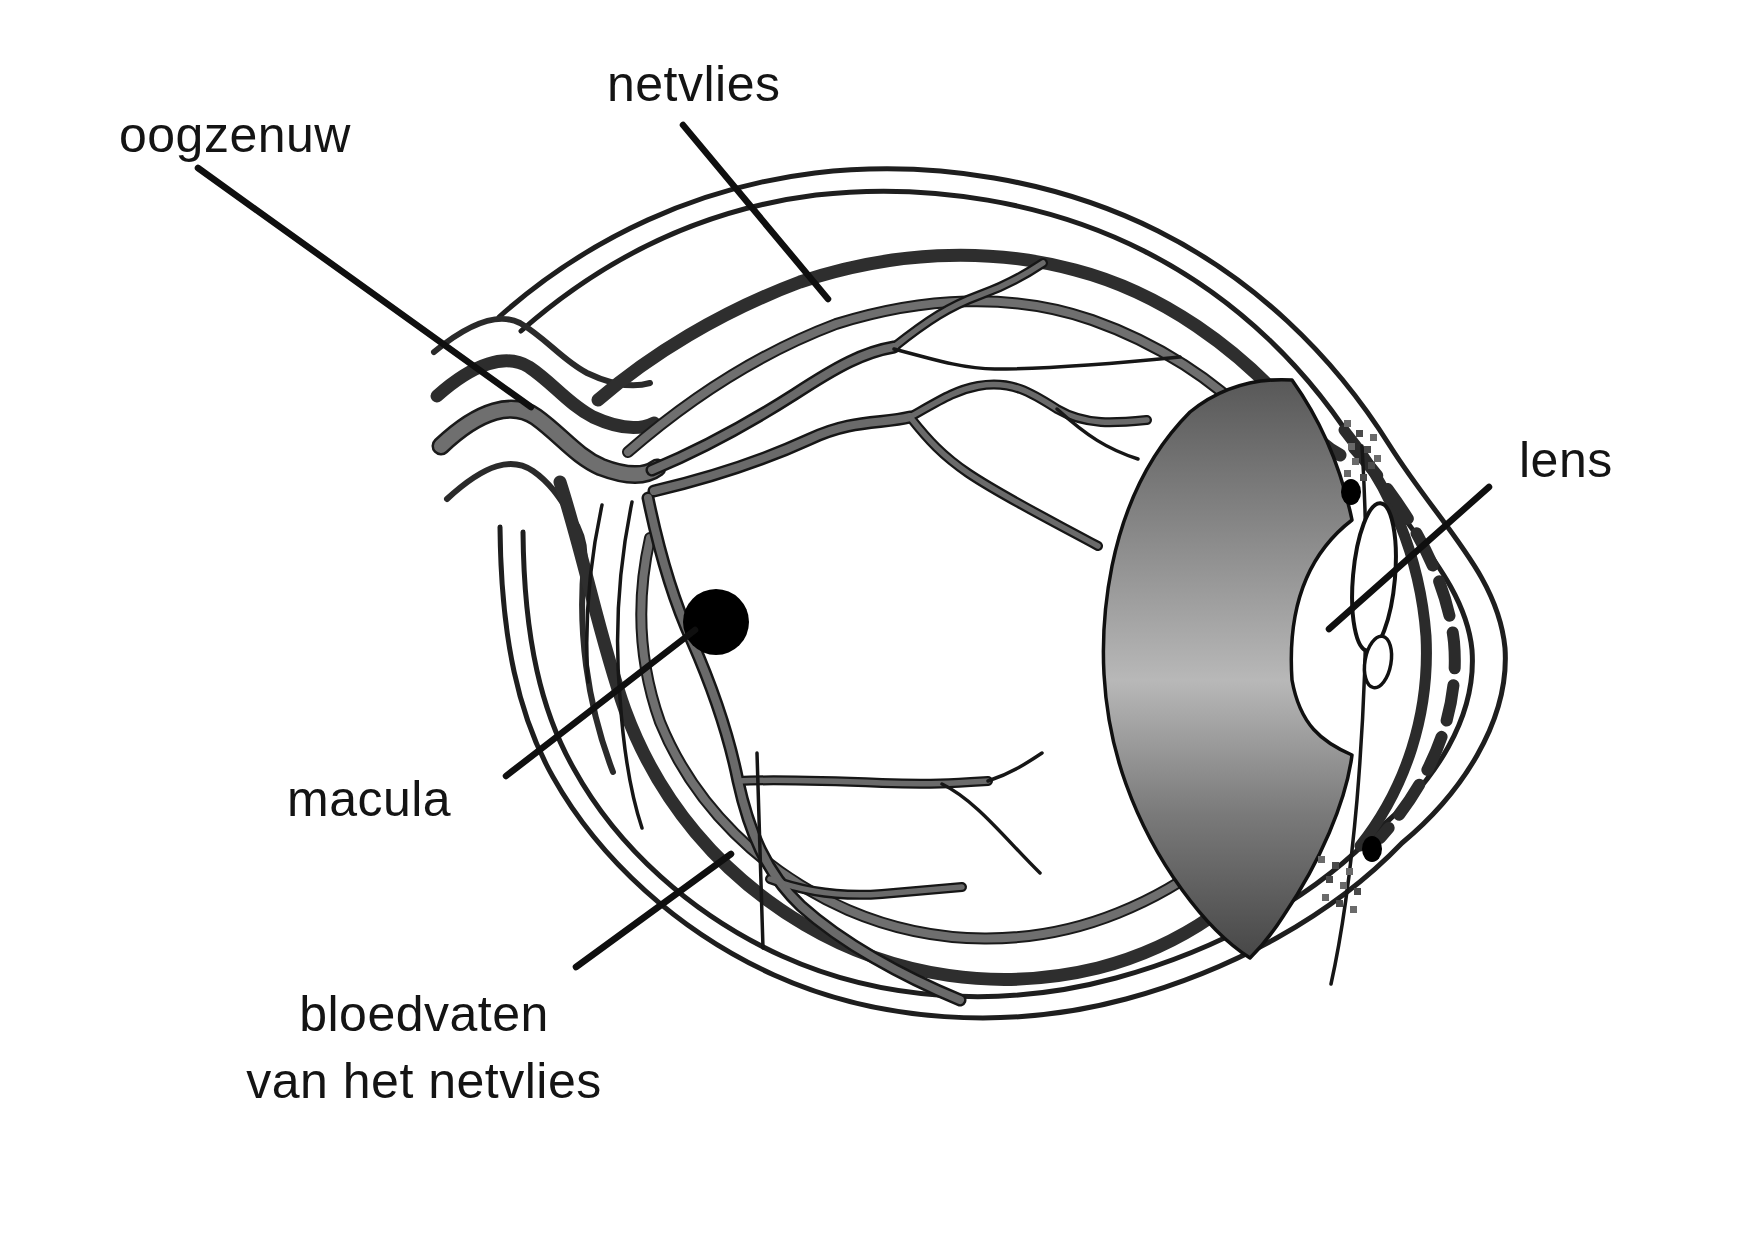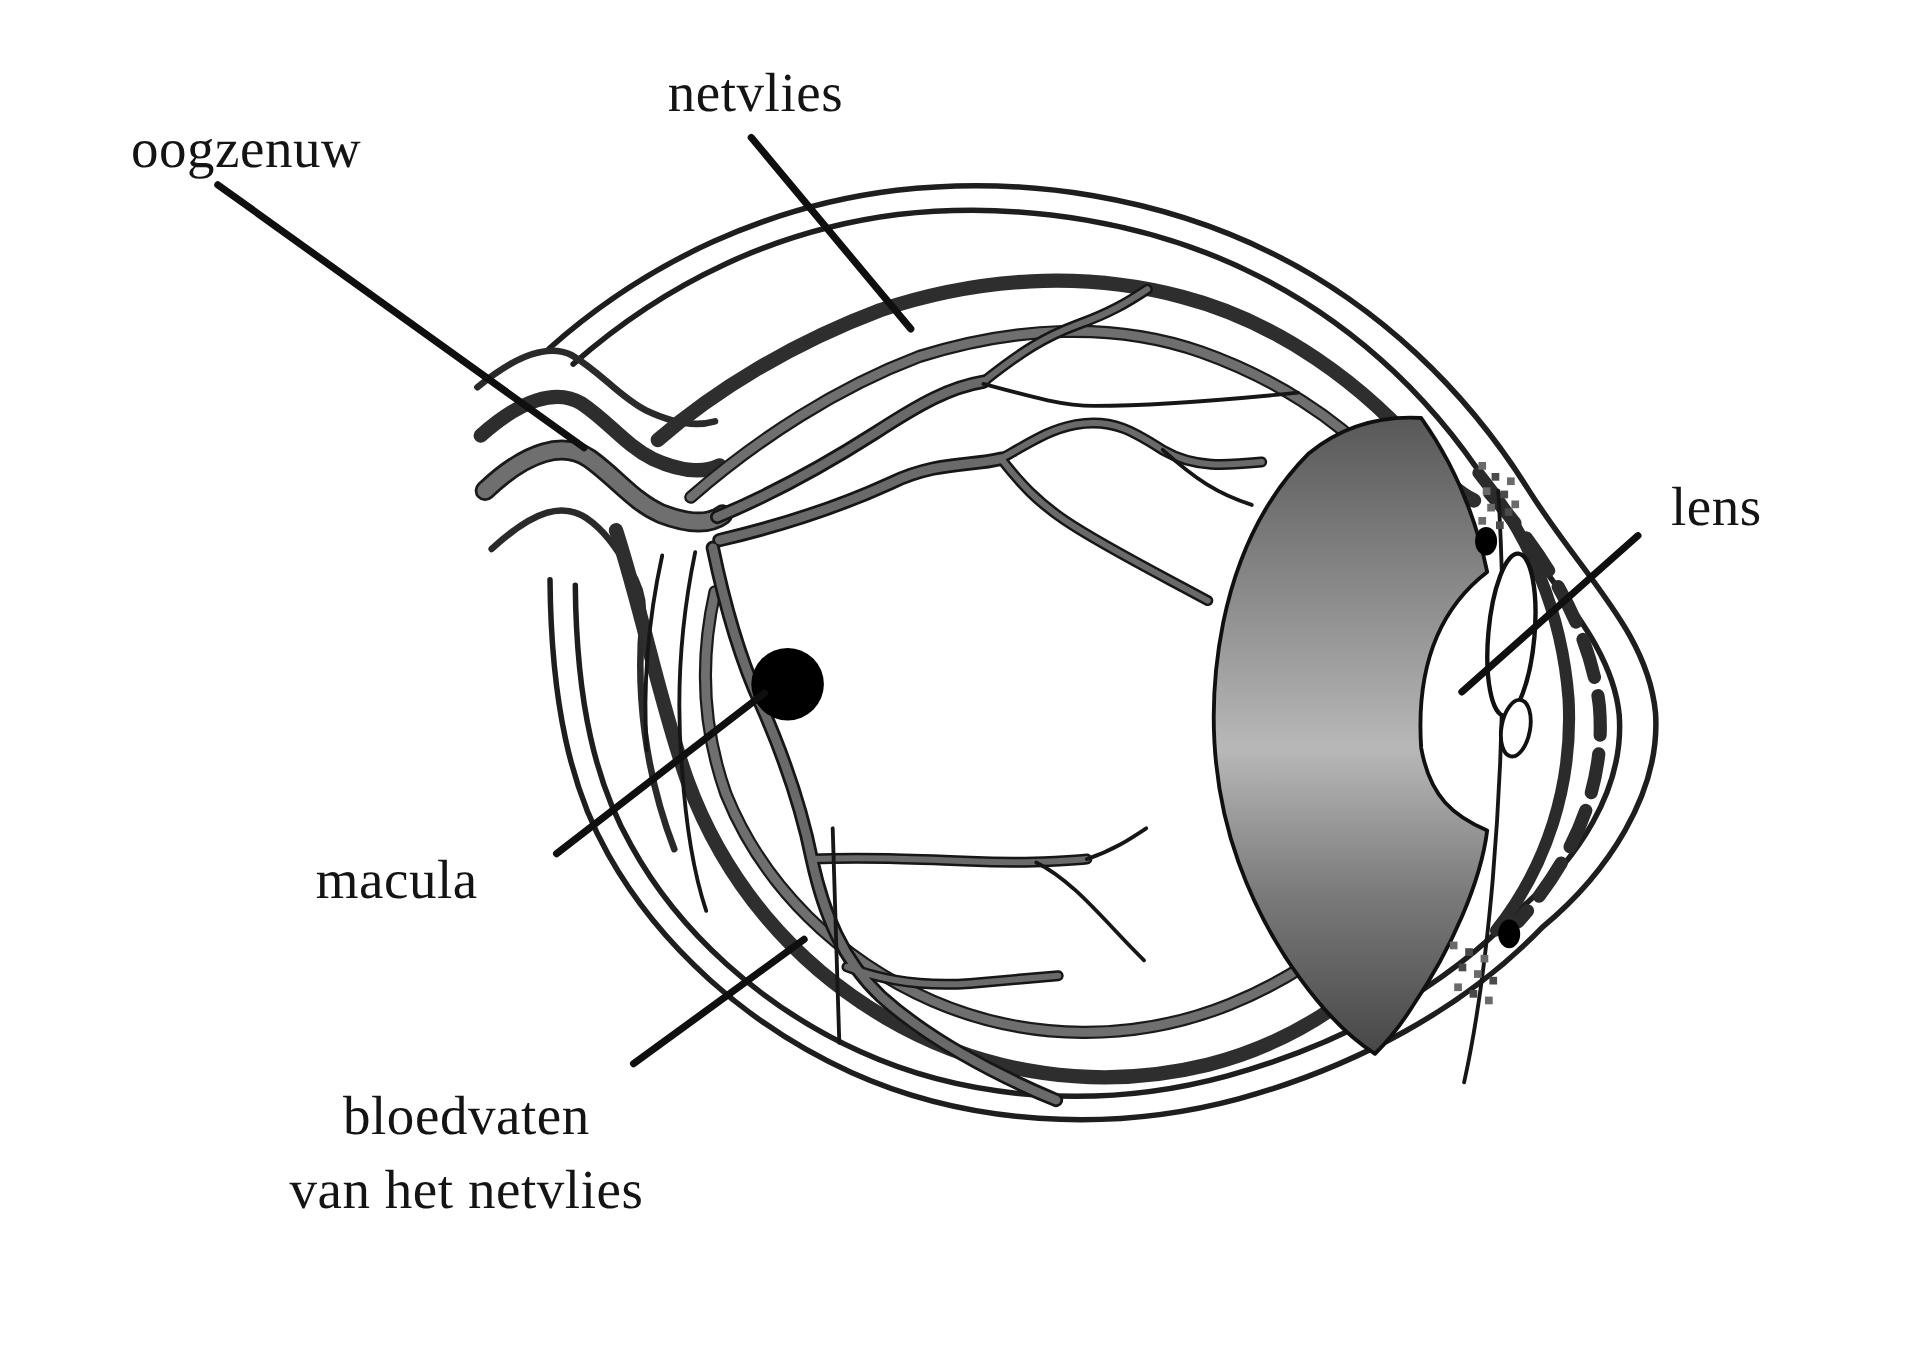--- a/index.html
+++ b/index.html
@@ -1,17 +1,17 @@
 <!DOCTYPE html>
 <html><head>
 <meta charset="utf-8">
 <style>
   html,body{margin:0;padding:0;background:#ffffff;}
   .stage{position:relative;width:1749px;height:1241px;background:#ffffff;overflow:hidden;
-         font-family:Liberation Serif, serif;}
+         font-family:Liberation Sans, sans-serif;}
   svg{display:block;}
   .ln{fill:none;stroke-linecap:round;stroke-linejoin:round;}
   .outer{stroke:#1e1e1e;stroke-width:5;}
   .thin{stroke:#161616;stroke-width:3.5;}
   .ring3{stroke:#2e2e2e;stroke-width:13;}
   .ring4u{stroke:#1a1a1a;stroke-width:12;}
   .ring4{stroke:#6f6f6f;stroke-width:8;}
   .nerve-thin{stroke:#2a2a2a;stroke-width:6;}
   .nerve-thick{stroke:#2d2d2d;stroke-width:13;}
   .nerve-gray-u{stroke:#1a1a1a;stroke-width:19;}

